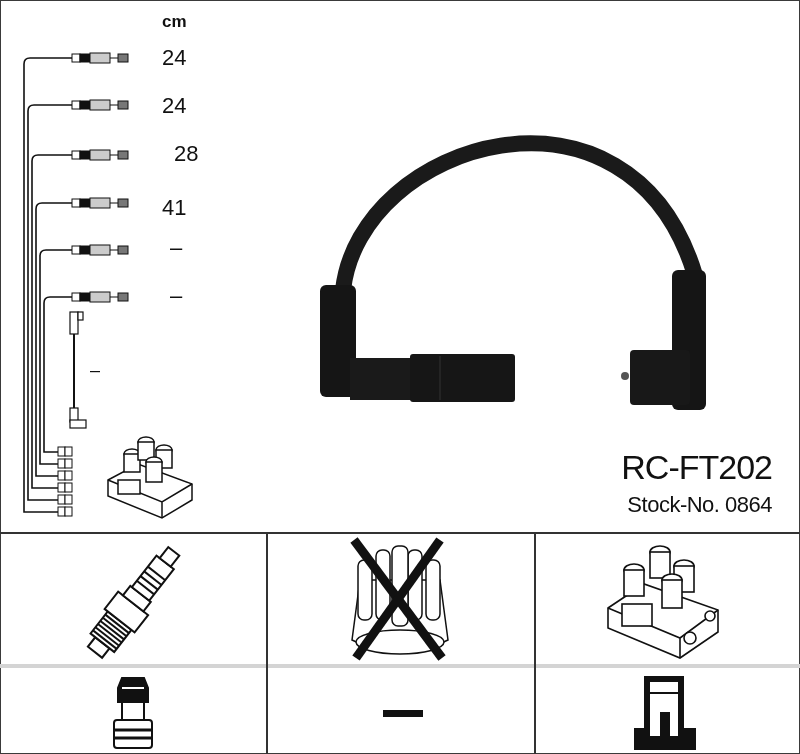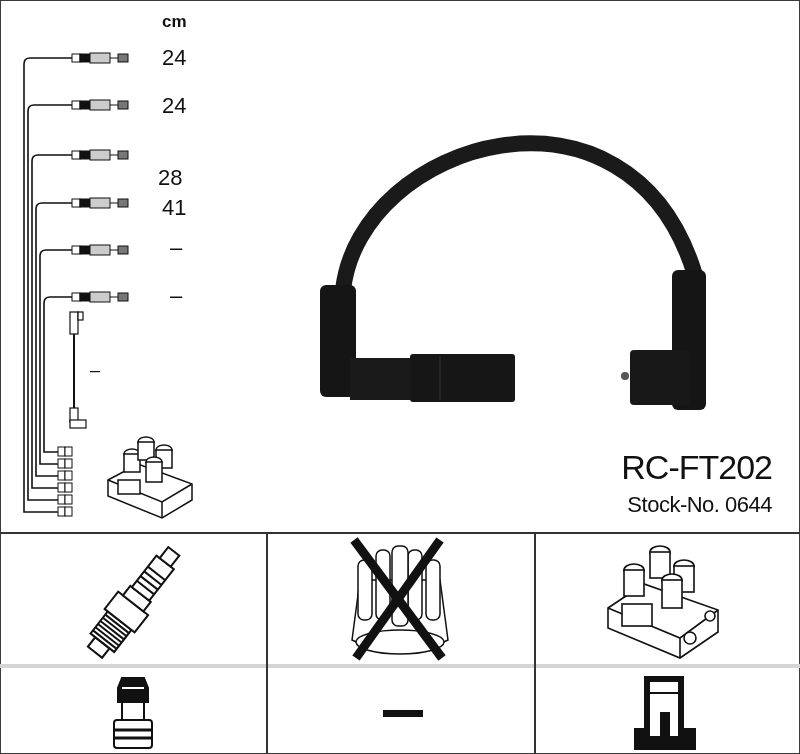--- a/index.html
+++ b/index.html
@@ -16,21 +16,21 @@
 </head>
 <body>
 
 <div class="frame"></div>
 
 <div class="unit" style="left:162px;top:12px;">cm</div>
 
 <div>
   <div class="len" style="left:162px;top:45px;">24</div>
   <div class="len" style="left:162px;top:93px;">24</div>
-  <div class="len" style="left:158px;top:141px;margin-top:24px;">28</div>
+  <div class="len" style="left:174px;top:141px;">28</div>
   <div class="len" style="left:162px;top:195px;">41</div>
   <div class="len" style="left:170px;top:235px;">–</div>
   <div class="len" style="left:170px;top:283px;">–</div>
   <div class="len" style="left:90px;top:360px;font-size:18px;">–</div>
 </div>
 
 <svg style="left:0;top:0;" width="160" height="530" viewBox="0 0 160 530">
   <g fill="none" stroke="#111" stroke-width="1.6">
     <path d="M72 58 H30 Q24 58 24 64 V512 H58"></path>
     <path d="M72 105 H34 Q28 105 28 111 V500 H58"></path>
@@ -129,21 +129,21 @@
   <rect x="20" y="205" width="36" height="112" rx="6" fill="#151515"></rect>
   <rect x="50" y="278" width="70" height="42" fill="#1a1a1a"></rect>
   <rect x="110" y="274" width="105" height="48" rx="3" fill="#161616"></rect>
   <line x1="140" y1="276" x2="140" y2="320" stroke="#333" stroke-width="1"></line>
   <rect x="372" y="190" width="34" height="140" rx="6" fill="#151515"></rect>
   <rect x="330" y="270" width="60" height="55" rx="4" fill="#181818"></rect>
   <circle cx="325" cy="296" r="4" fill="#555"></circle>
 </svg>
 
 <div class="title" style="top:448px;font-size:34px;">RC-FT202</div>
-<div class="title" style="top:492px;font-size:22px;letter-spacing:-0.5px;">Stock-No. 0644</div>
+<div class="title" style="top:492px;font-size:22px;letter-spacing:-0.5px;">Stock-No. 0864</div>
 
 <div class="hline" style="top:532px;height:2px;background:#333;"></div>
 <div class="hline" style="top:664px;height:4px;background:#d4d4d4;"></div>
 <div class="vline" style="left:266px;top:533px;height:221px;"></div>
 <div class="vline" style="left:534px;top:533px;height:221px;"></div>
 
 <svg style="left:70px;top:540px;" width="130" height="122" viewBox="0 0 130 122">
   <g transform="rotate(-52 65 61)" fill="#fff" stroke="#111" stroke-width="2">
     <rect x="0" y="52" width="12" height="18"></rect>
     <rect x="12" y="46" width="28" height="30"></rect>

